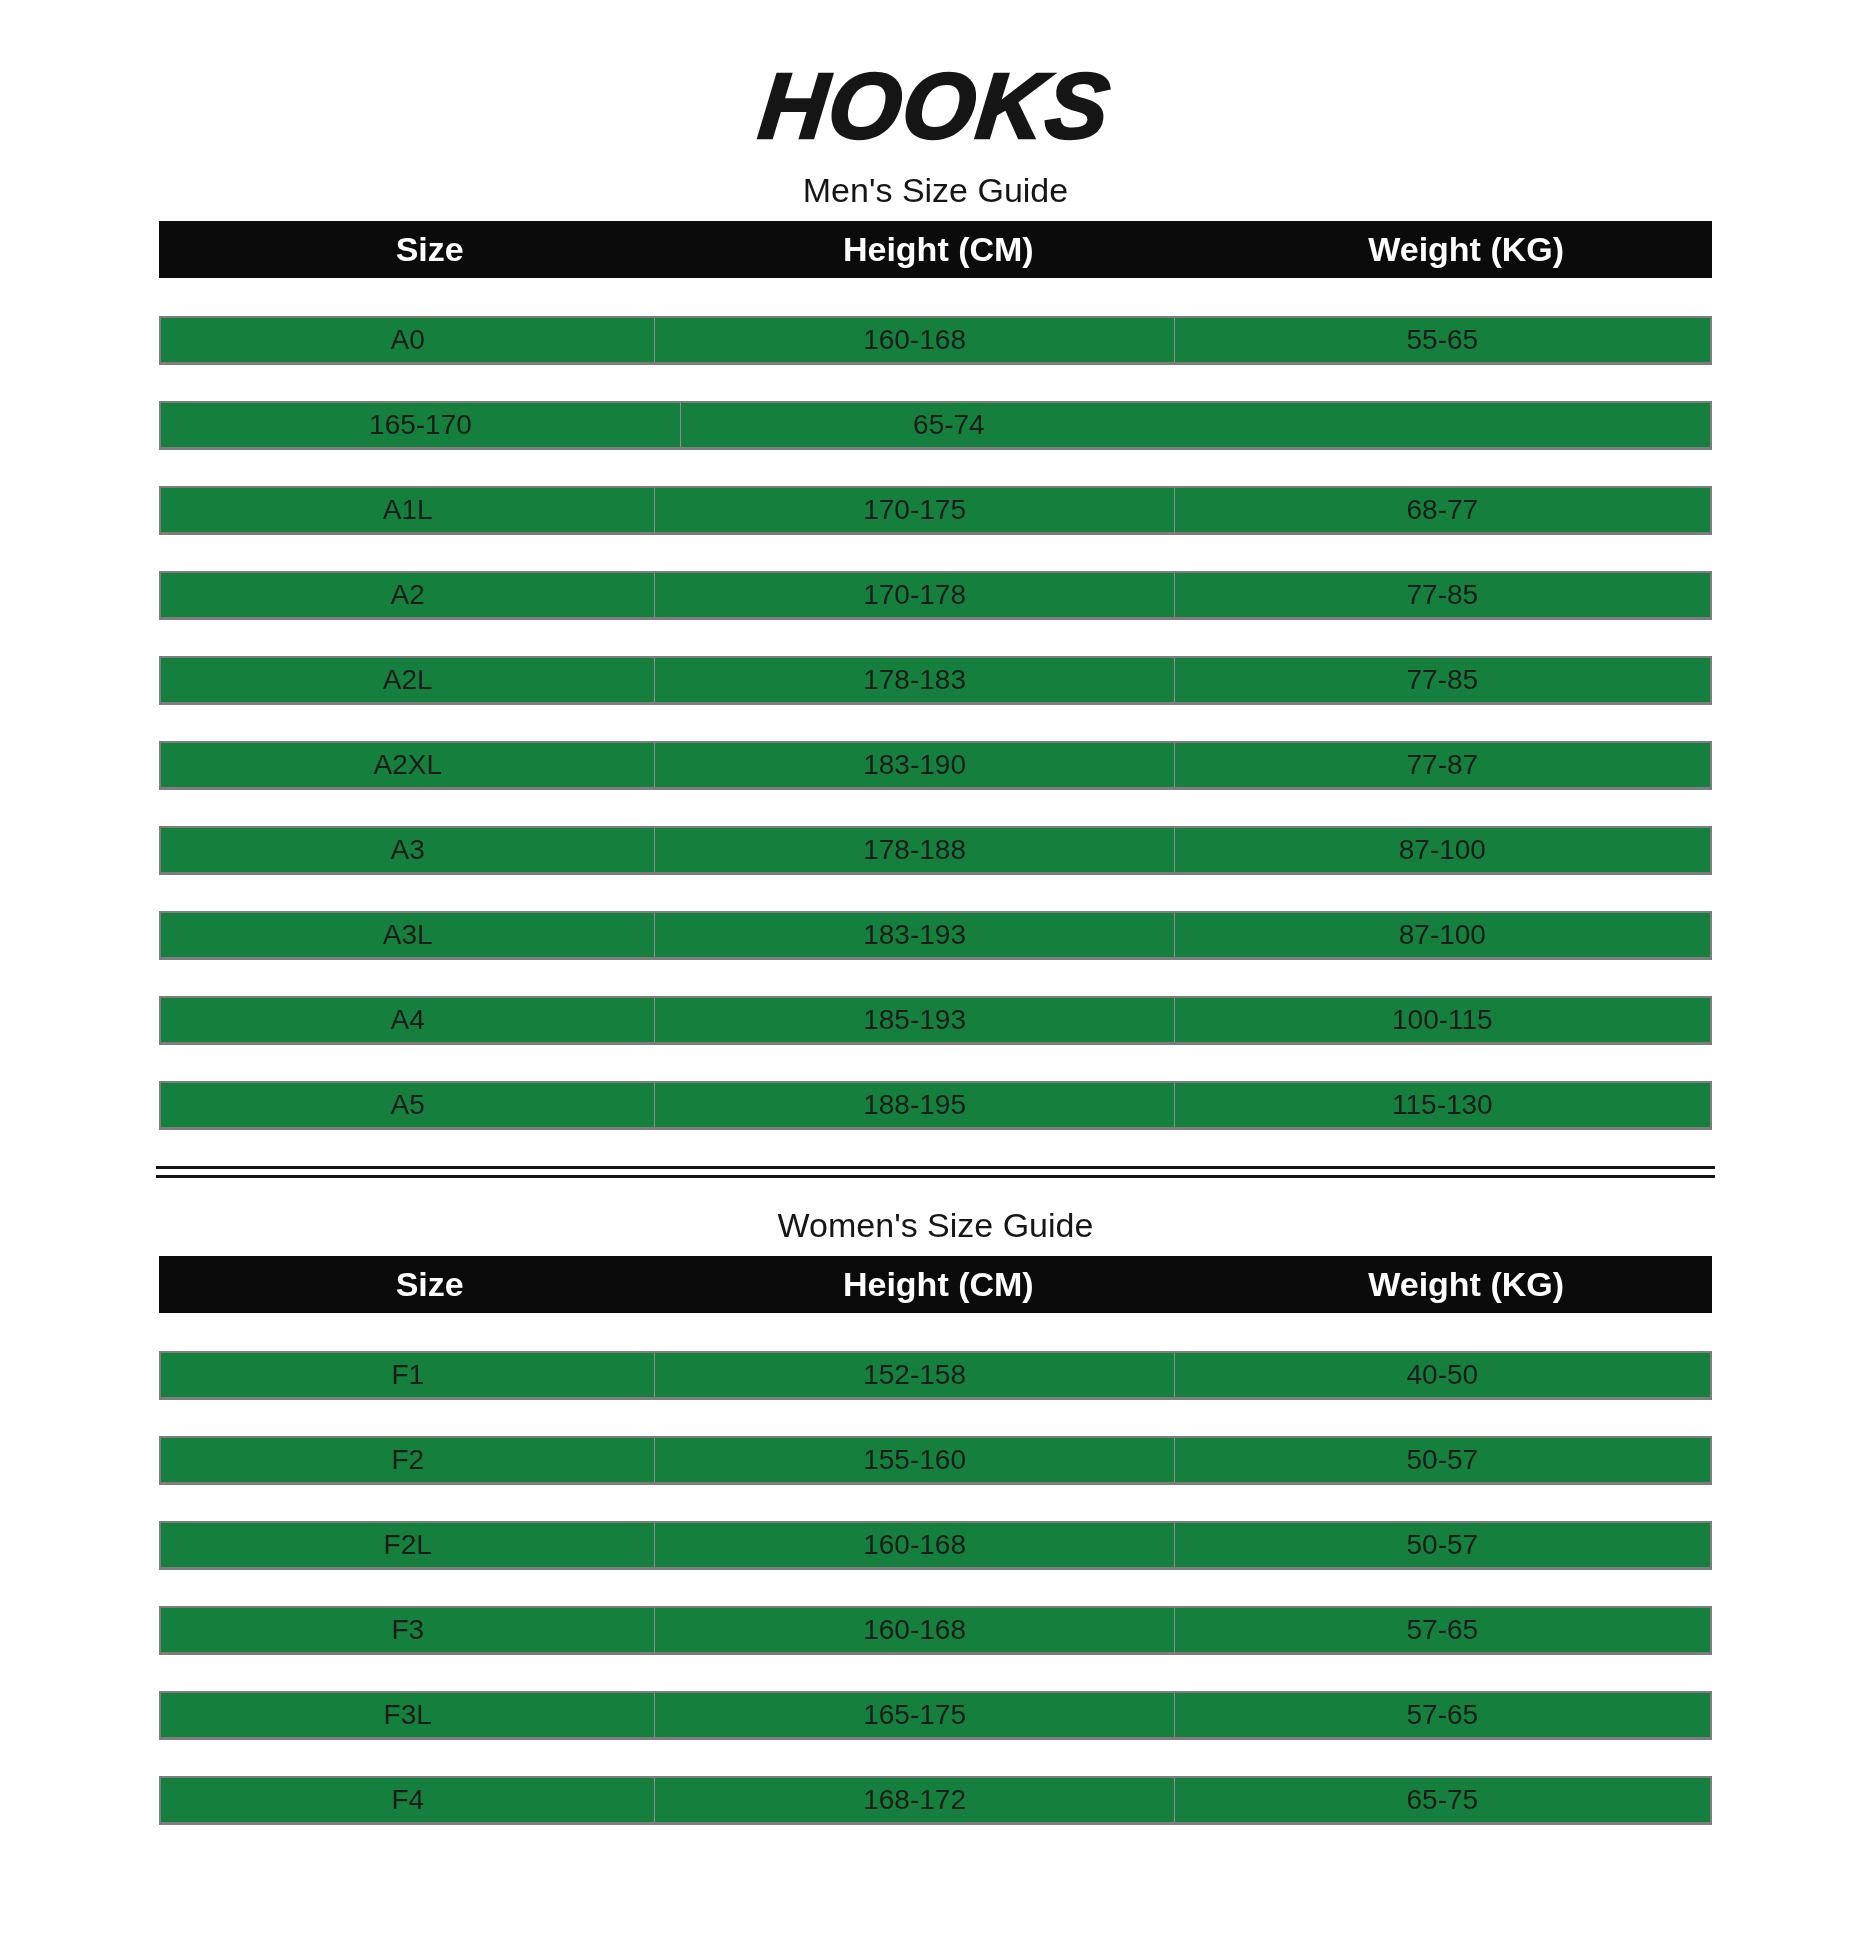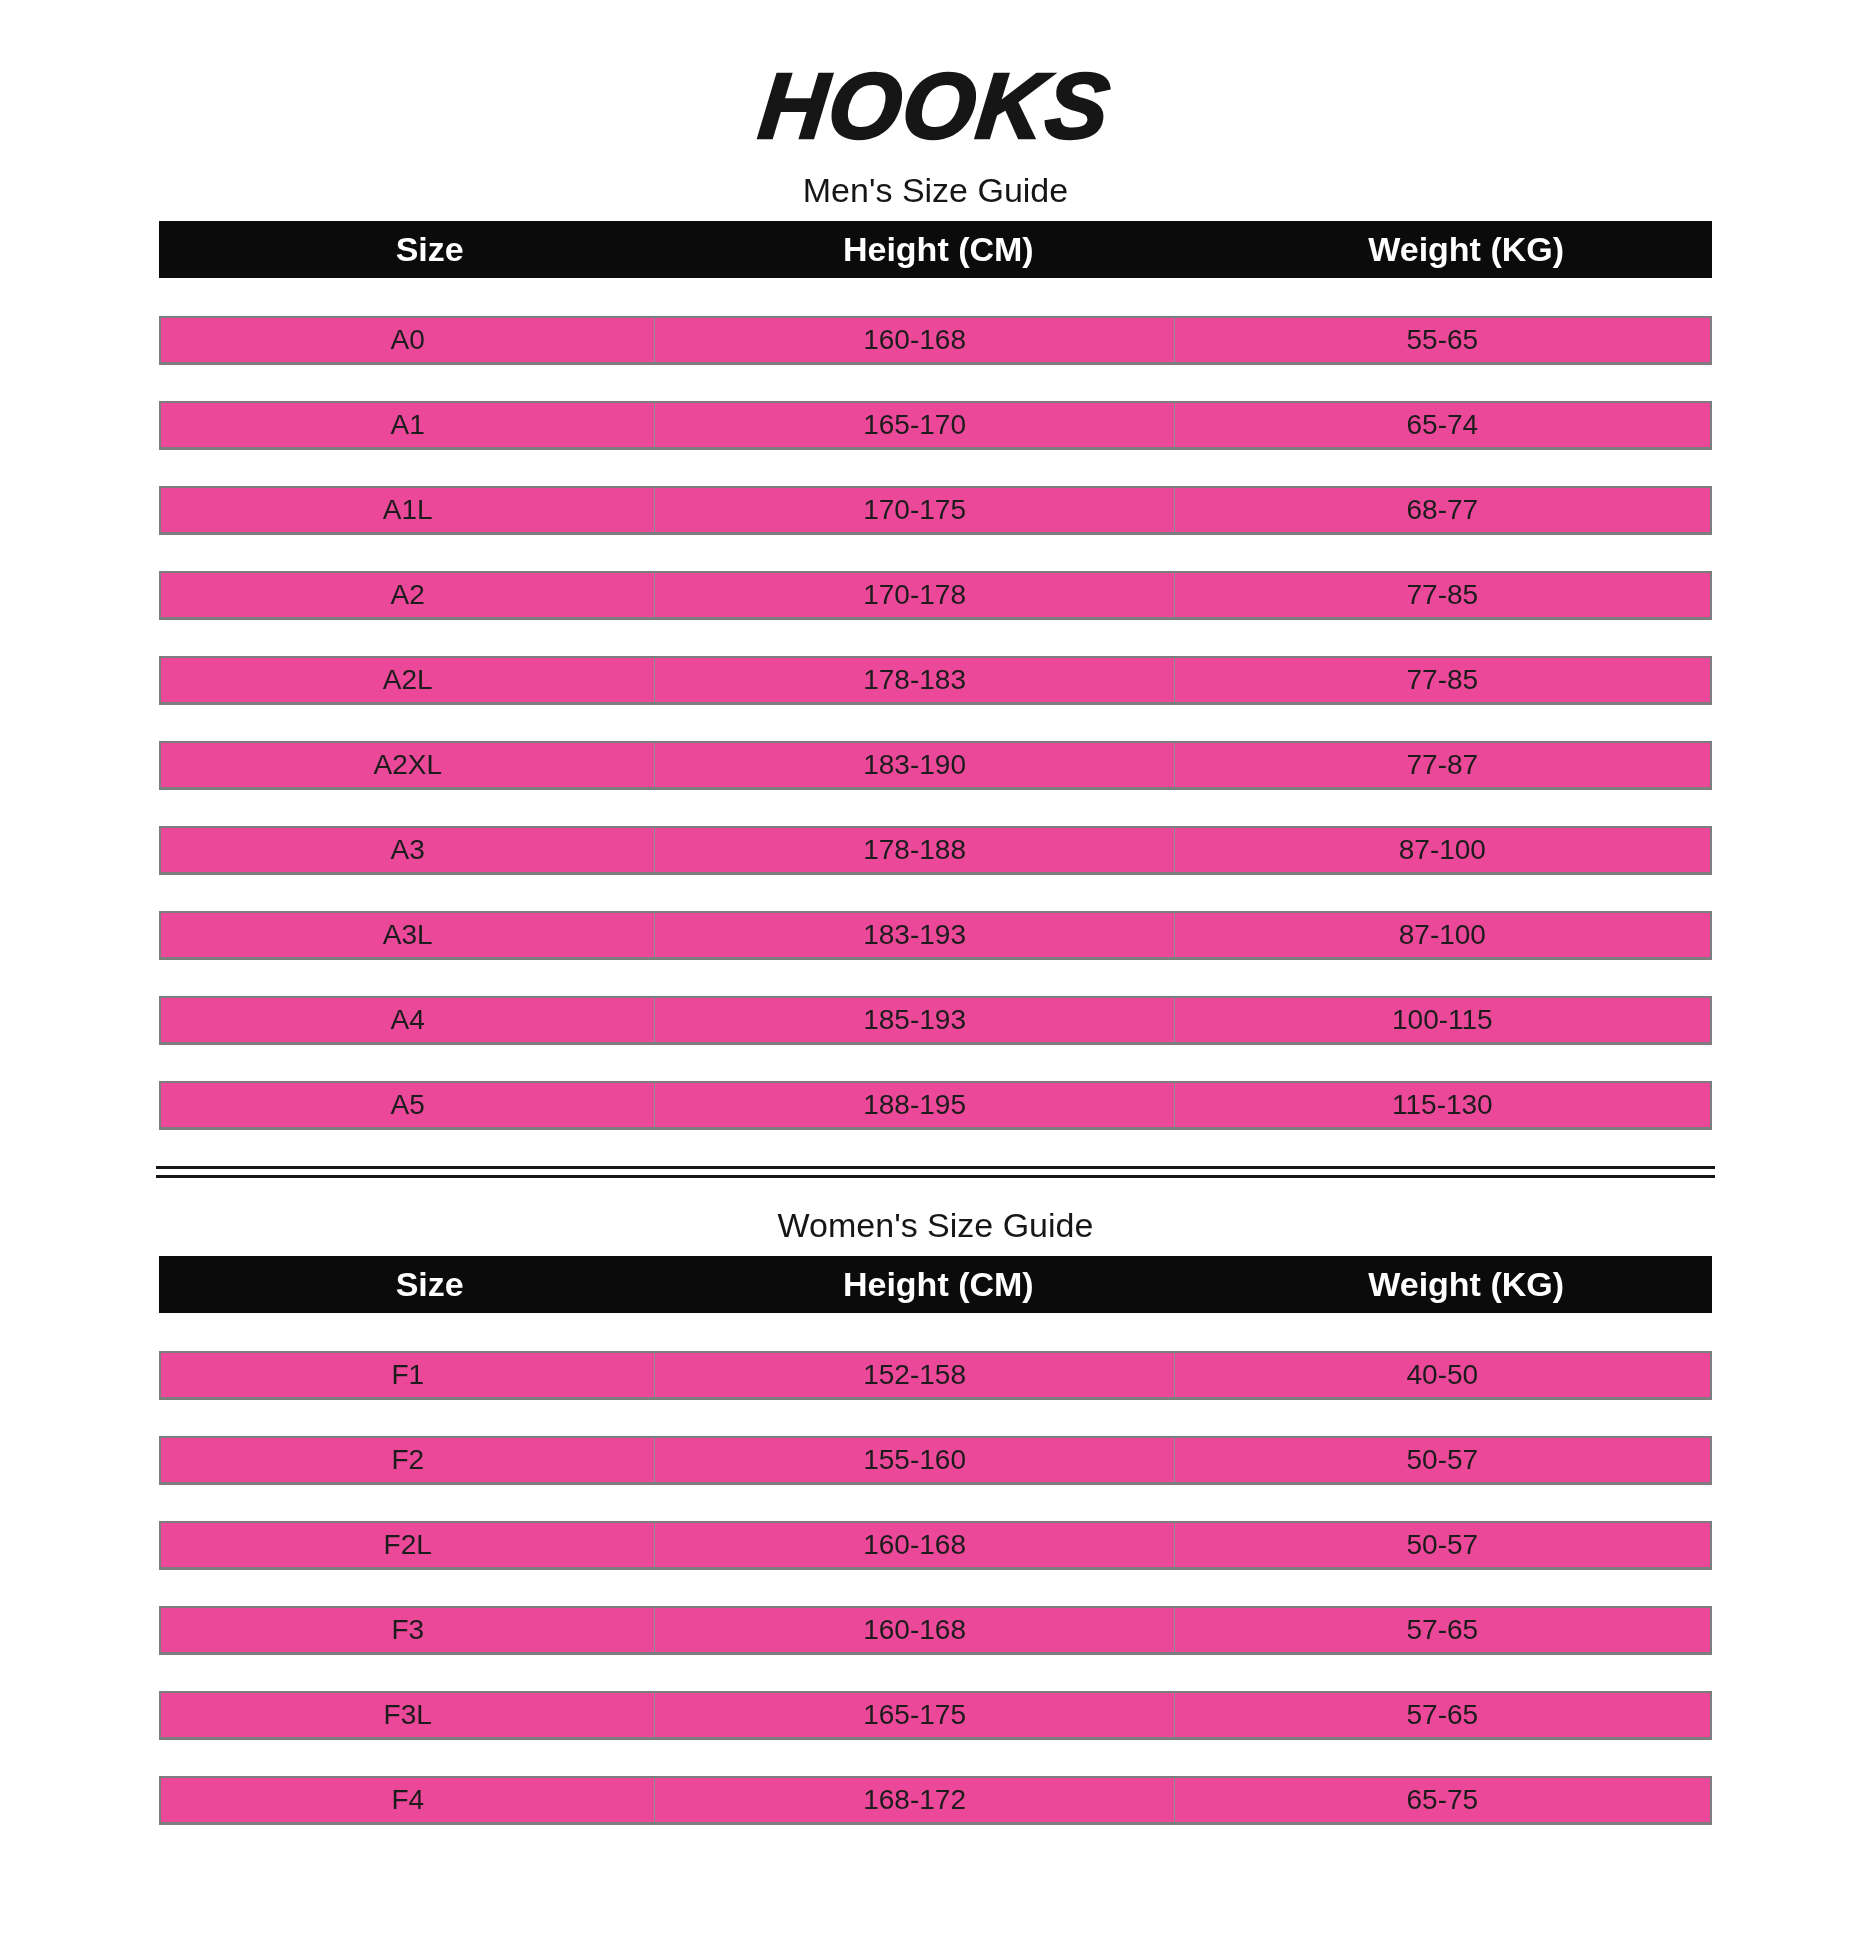--- a/index.html
+++ b/index.html
@@ -52,21 +52,21 @@
     font-size: 34px;
     font-weight: bold;
     text-align: center;
     line-height: 57px;
     white-space: nowrap;
     padding-left: 44px;
   }
   .row {
     display: flex;
     height: 44px;
-    background: #ec4899;
+    background: #15803d;
     border: 2.7px solid #7d7d7d;
     border-bottom-width: 3.7px;
     margin-bottom: 36px;
   }
   .cell {
     font-size: 28px;
     color: #1c1c1c;
     text-align: center;
     line-height: 44px;
     white-space: nowrap;
@@ -107,21 +107,20 @@
       <div class="hcell c3">Weight (KG)</div>
     </div>
 
     <div class="row">
       <div class="cell c1">A0</div>
       <div class="cell c2">160-168</div>
       <div class="cell c3">55-65</div>
     </div>
 
     <div class="row">
-      <div class="cell c1">A1</div>
       <div class="cell c2">165-170</div>
       <div class="cell c3">65-74</div>
     </div>
 
     <div class="row">
       <div class="cell c1">A1L</div>
       <div class="cell c2">170-175</div>
       <div class="cell c3">68-77</div>
     </div>
 

